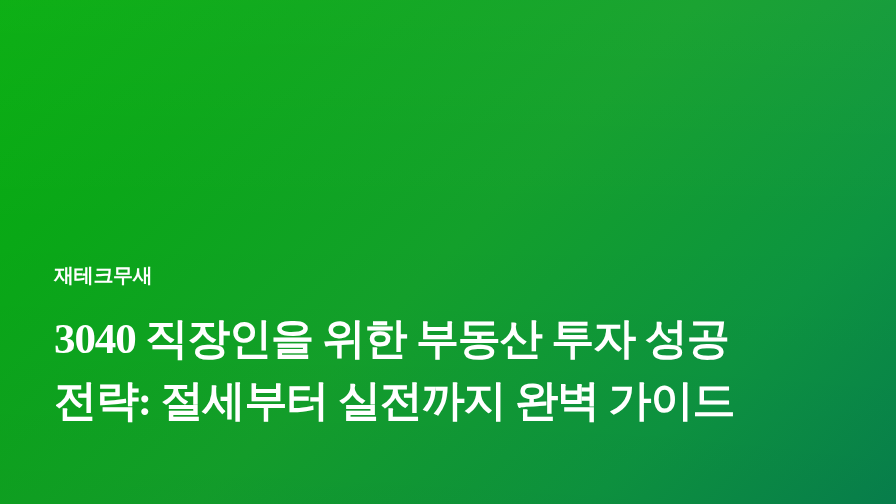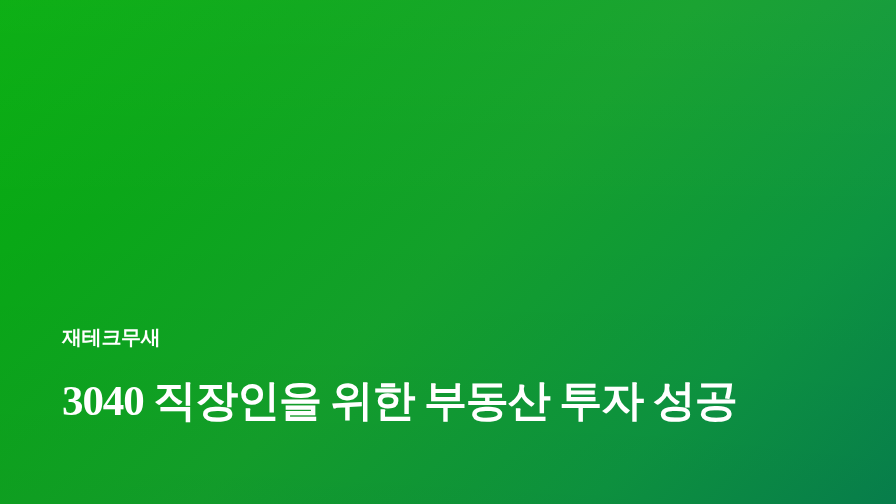--- a/index.html
+++ b/index.html
@@ -42,21 +42,21 @@
       rgba(255, 255, 255, 0.035) 0%,
       rgba(255, 255, 255, 0.0) 45%,
       rgba(0, 0, 0, 0.03) 100%
     );
     pointer-events: none;
   }
 
   
   .text-block {
     position: absolute;
-    left: 62px;
+    left: 54px;
     right: 62px;
     bottom: 72px;
     z-index: 2;
     margin-top: 28px;
   }
 
   .blog-name {
     display: block;
     margin: 0 0 22px 0;
     font-size: 20px;
@@ -88,17 +88,18 @@
 <body>
 
 <div class="thumb-card">
 
   <div class="text-block">
 
     <span class="blog-name">재테크무새</span>
 
     <h1 class="post-title">
       <span class="title-line">3040 직장인을 위한 부동산 투자 성공</span>
+      <span class="title-line">전략: 절세부터 실전까지 완벽 가이드</span>
     </h1>
 
   </div>
 
 </div>
 
 </body></html>

